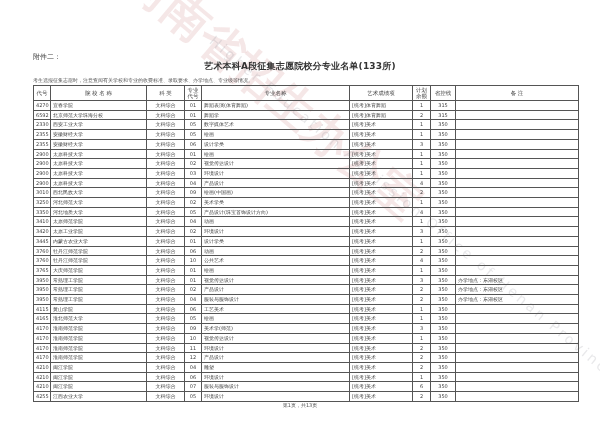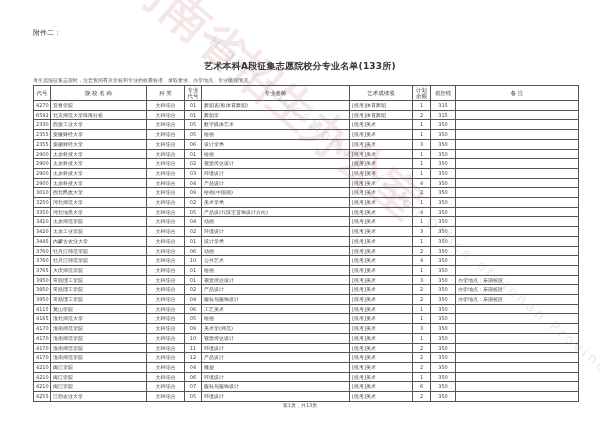--- a/index.html
+++ b/index.html
@@ -1,20 +1,20 @@
 <!DOCTYPE html>
 <html><head>
 <meta charset="utf-8">
 <style>
   html, body { margin:0; padding:0; }
   body {
     width:600px; height:424px; background:#ffffff; position:relative; overflow:hidden;
     font-family:"DejaVu Sans", sans-serif; color:#333;
   }
-  .attach { position:absolute; left:33px; top:28px; font-size:7px; color:#444; }
+  .attach { position:absolute; left:33px; top:52px; font-size:7px; color:#444; }
   .title { position:absolute; left:0; width:600px; top:60px; text-align:center; font-size:9px; font-weight:bold; color:#333; letter-spacing:0.2px; }
   .note { position:absolute; left:33px; top:77px; font-size:5px; color:#555; }
   table {
     position:absolute; left:33px; top:85px; width:545px;
     border-collapse:collapse; font-size:5px; color:#444; table-layout:fixed;
   }
   th, td { border:0.8px solid #555; padding:0 2px; height:8.7px; line-height:8.7px; white-space:nowrap; overflow:hidden; }
   th { font-weight:normal; height:14px; line-height:6px; text-align:center; font-size:5.5px; }
   td.c { text-align:center; }
   .footer { position:absolute; left:0; width:600px; top:402px; text-align:center; font-size:5px; color:#555; }

